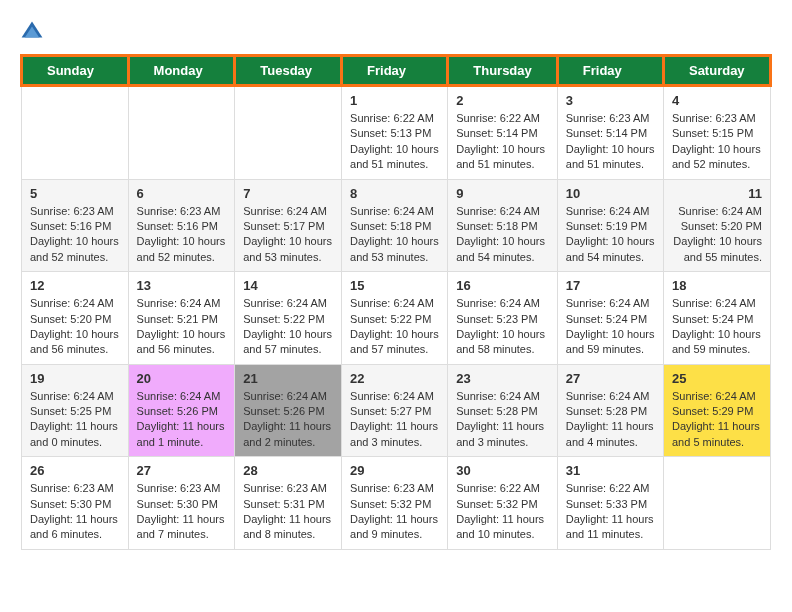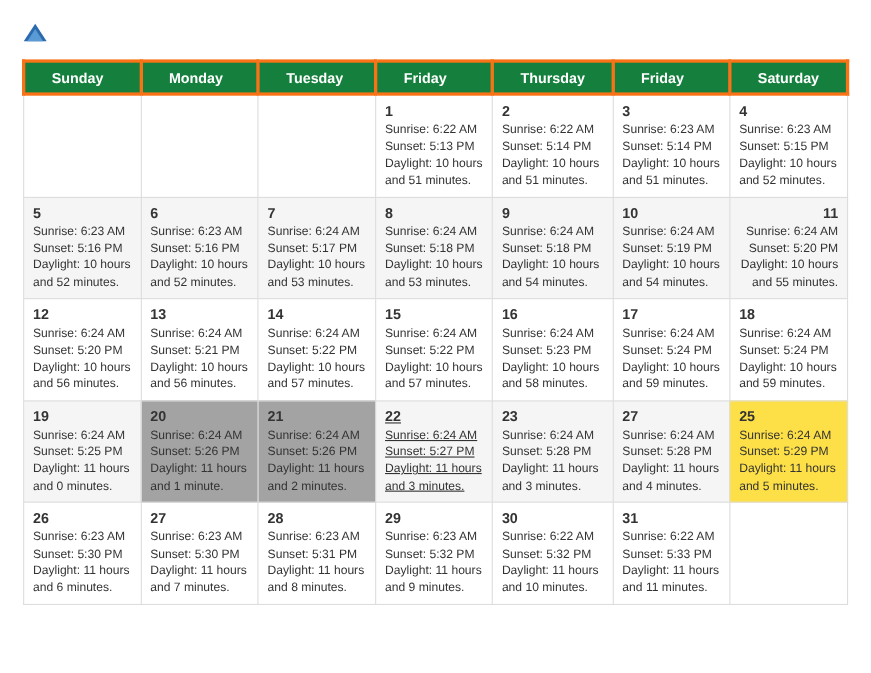--- a/index.html
+++ b/index.html
@@ -199,29 +199,29 @@
         <td>
           <span class="day-number">18</span>
           <div class="day-info">Sunrise: 6:24 AM<br>Sunset: 5:24 PM<br>Daylight: 10 hours and 59 minutes.</div>
         </td>
       </tr>
       <tr>
         <td style="background: rgb(245, 245, 245);">
           <span class="day-number">19</span>
           <div class="day-info">Sunrise: 6:24 AM<br>Sunset: 5:25 PM<br>Daylight: 11 hours and 0 minutes.</div>
         </td>
-        <td style="background: #a3a3a3;">
+        <td style="background: #f0abfc;">
           <span class="day-number">20</span>
           <div class="day-info">Sunrise: 6:24 AM<br>Sunset: 5:26 PM<br>Daylight: 11 hours and 1 minute.</div>
         </td>
         <td style="background: #a3a3a3;">
           <span class="day-number">21</span>
           <div class="day-info">Sunrise: 6:24 AM<br>Sunset: 5:26 PM<br>Daylight: 11 hours and 2 minutes.</div>
         </td>
-        <td style="background: rgb(245, 245, 245); text-decoration: underline;">
+        <td style="background: rgb(245, 245, 245);">
           <span class="day-number">22</span>
           <div class="day-info">Sunrise: 6:24 AM<br>Sunset: 5:27 PM<br>Daylight: 11 hours and 3 minutes.</div>
         </td>
         <td style="background: rgb(245, 245, 245);">
           <span class="day-number">23</span>
           <div class="day-info">Sunrise: 6:24 AM<br>Sunset: 5:28 PM<br>Daylight: 11 hours and 3 minutes.</div>
         </td>
         <td style="background: rgb(245, 245, 245);">
           <span class="day-number">27</span>
           <div class="day-info">Sunrise: 6:24 AM<br>Sunset: 5:28 PM<br>Daylight: 11 hours and 4 minutes.</div>

